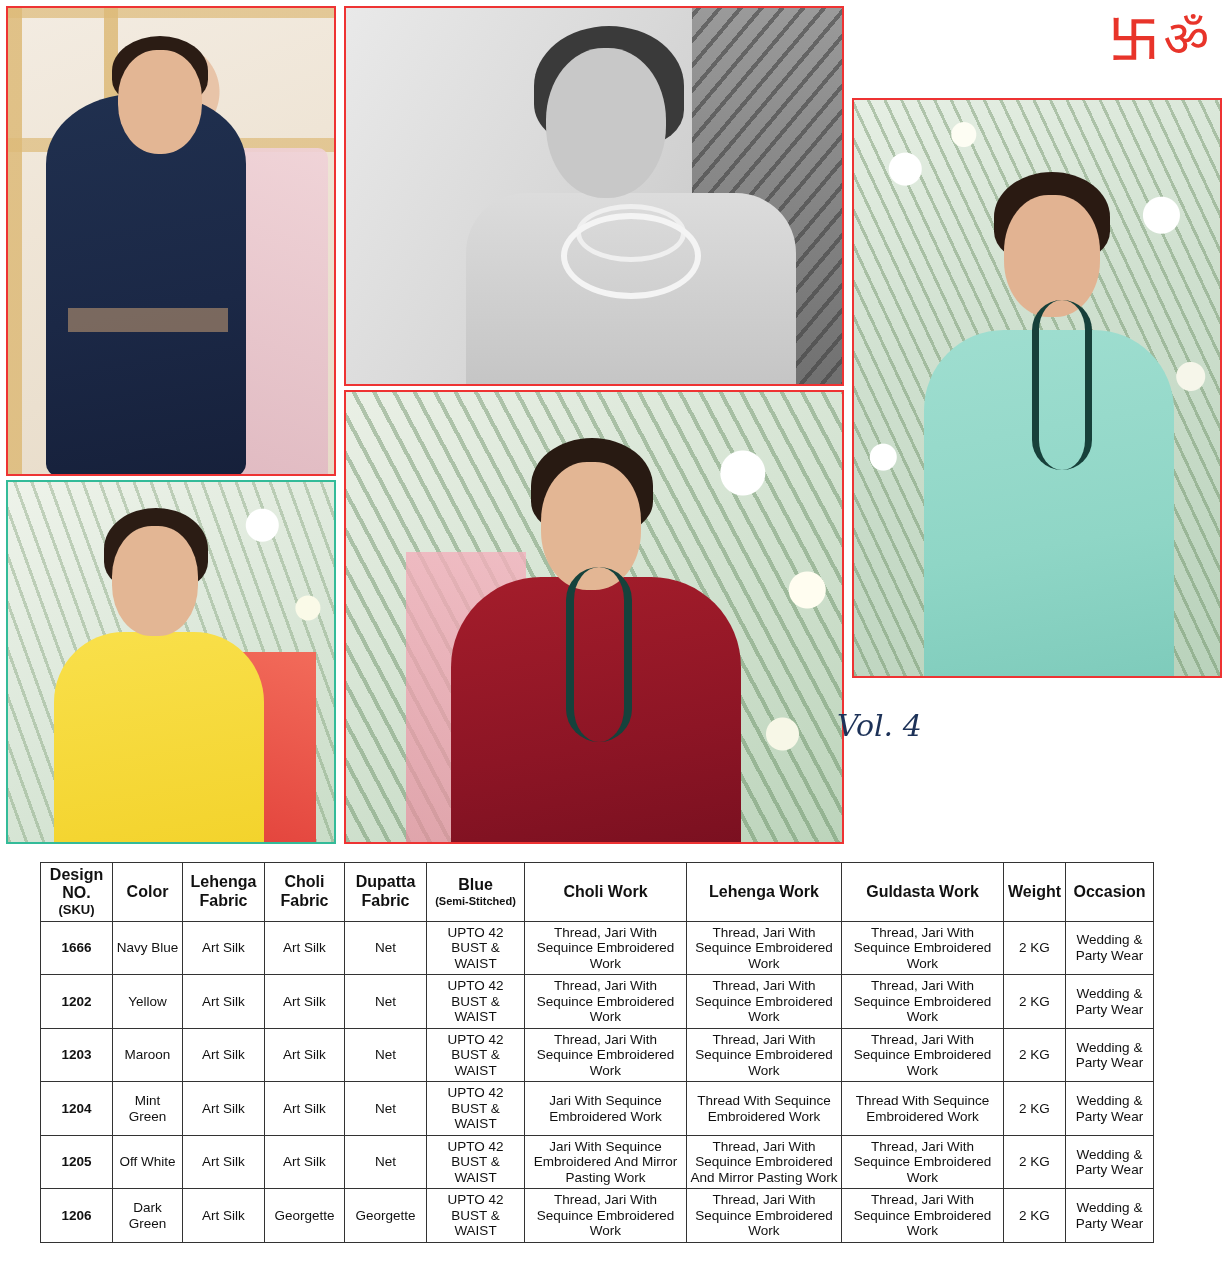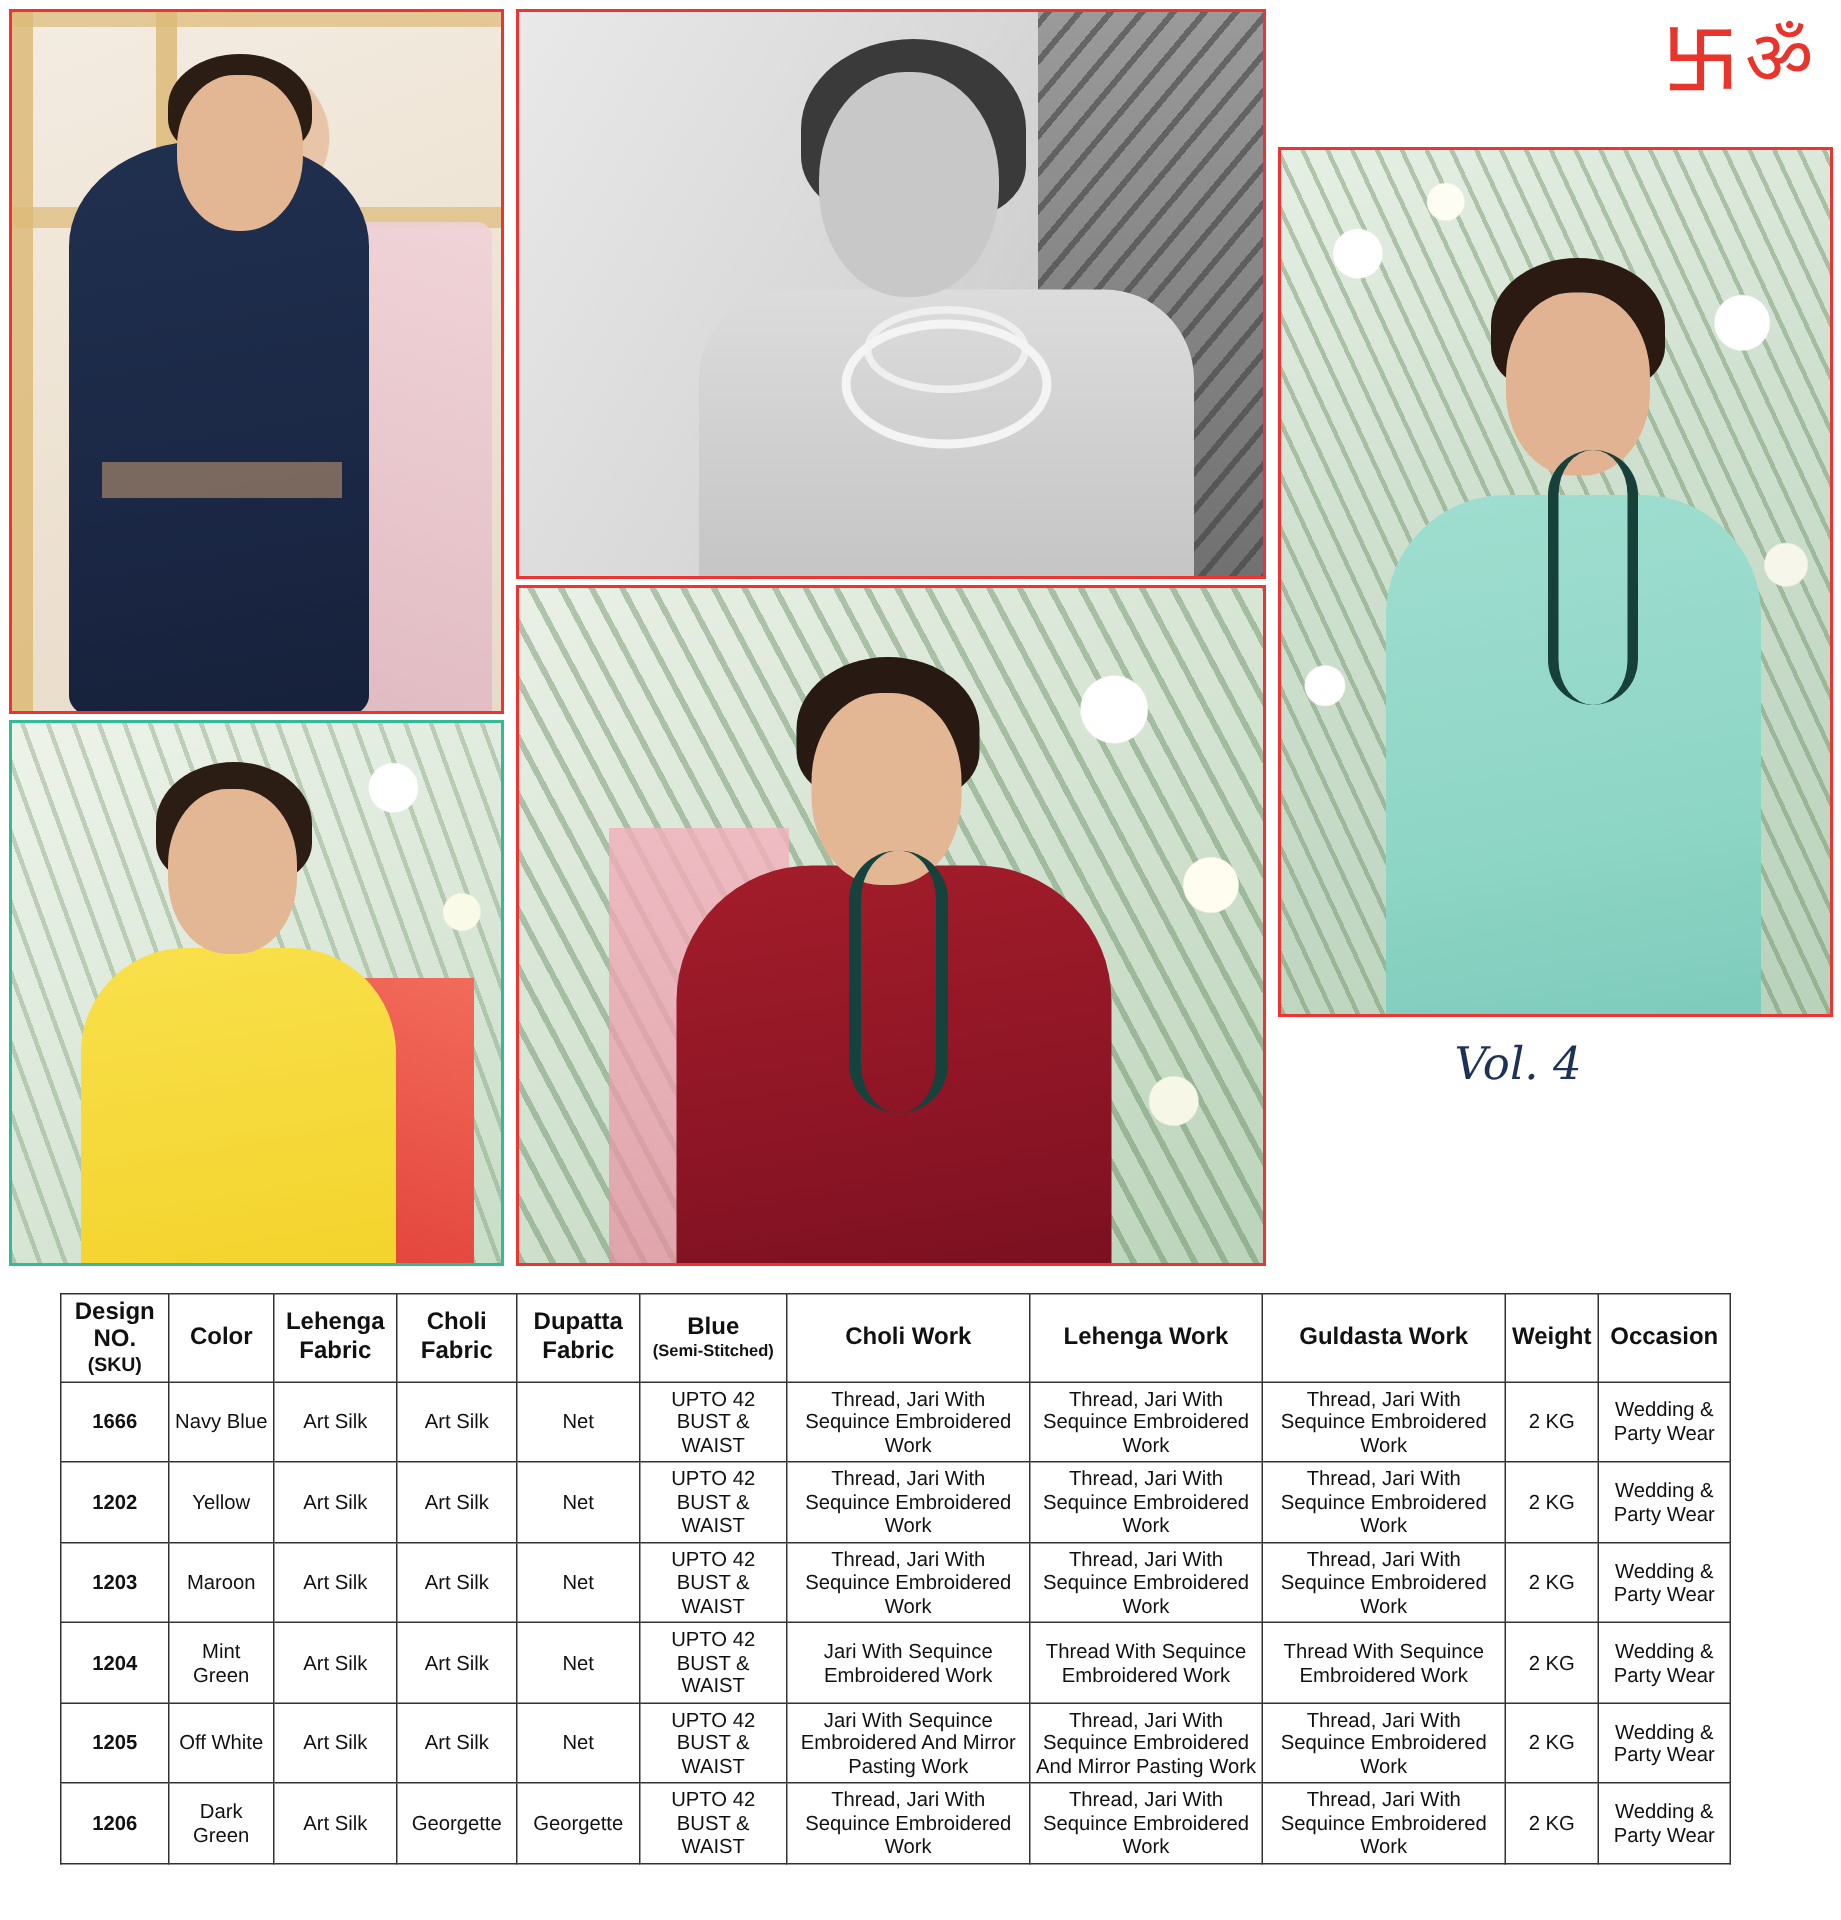--- a/index.html
+++ b/index.html
@@ -167,23 +167,23 @@
     font-style: italic;
     font-size: 86px;
     color: #1d3258;
     line-height: .95;
   }
   .title-sub {
     font-family: "DejaVu Serif", serif;
     font-style: italic;
     font-size: 30px;
     color: #1d3258;
-    margin-top: 2px;
+    margin-top: 18px;
     margin-right: 10px;
-    text-align: center;
+    text-align: left;
   }
 
   
   .table-wrap {
     position: absolute;
     left: 40px; top: 862px;
     width: 962px;
   }
   table.spec {
     border-collapse: collapse;

